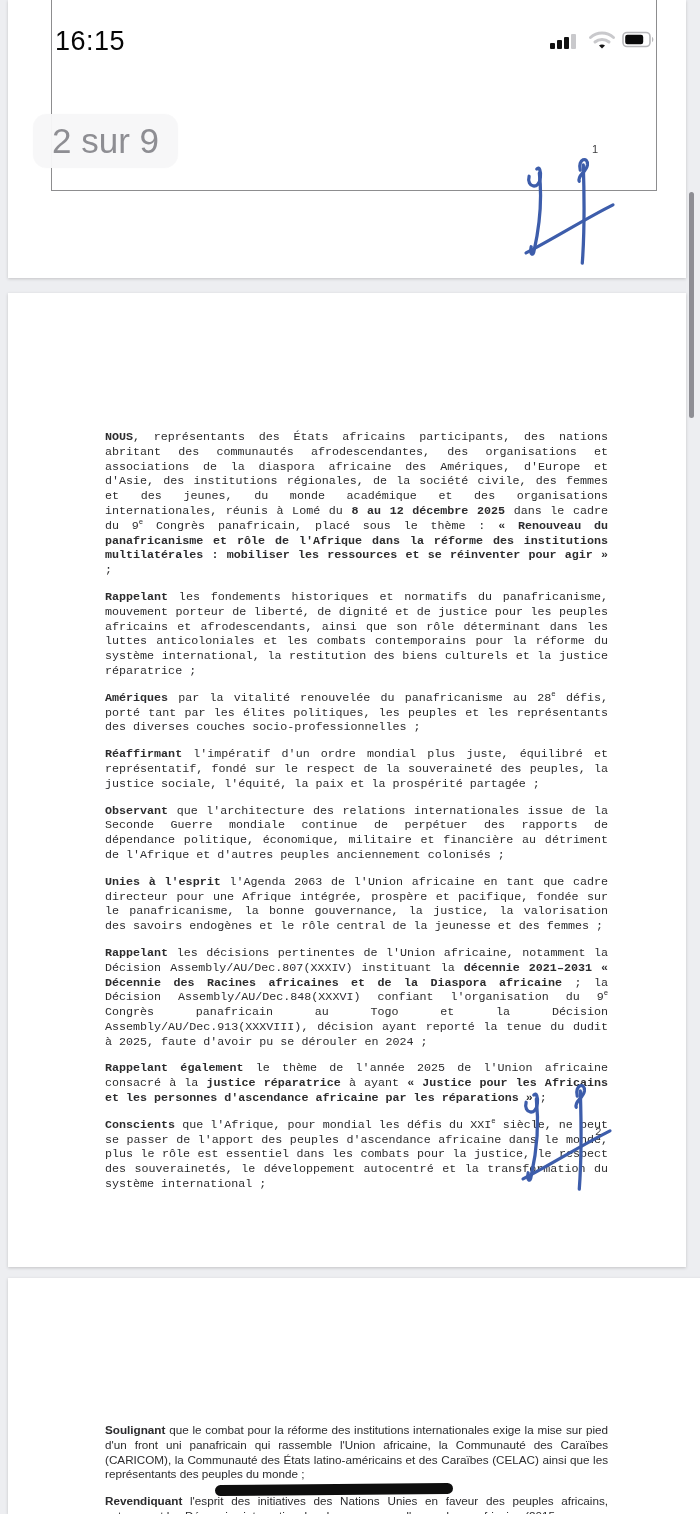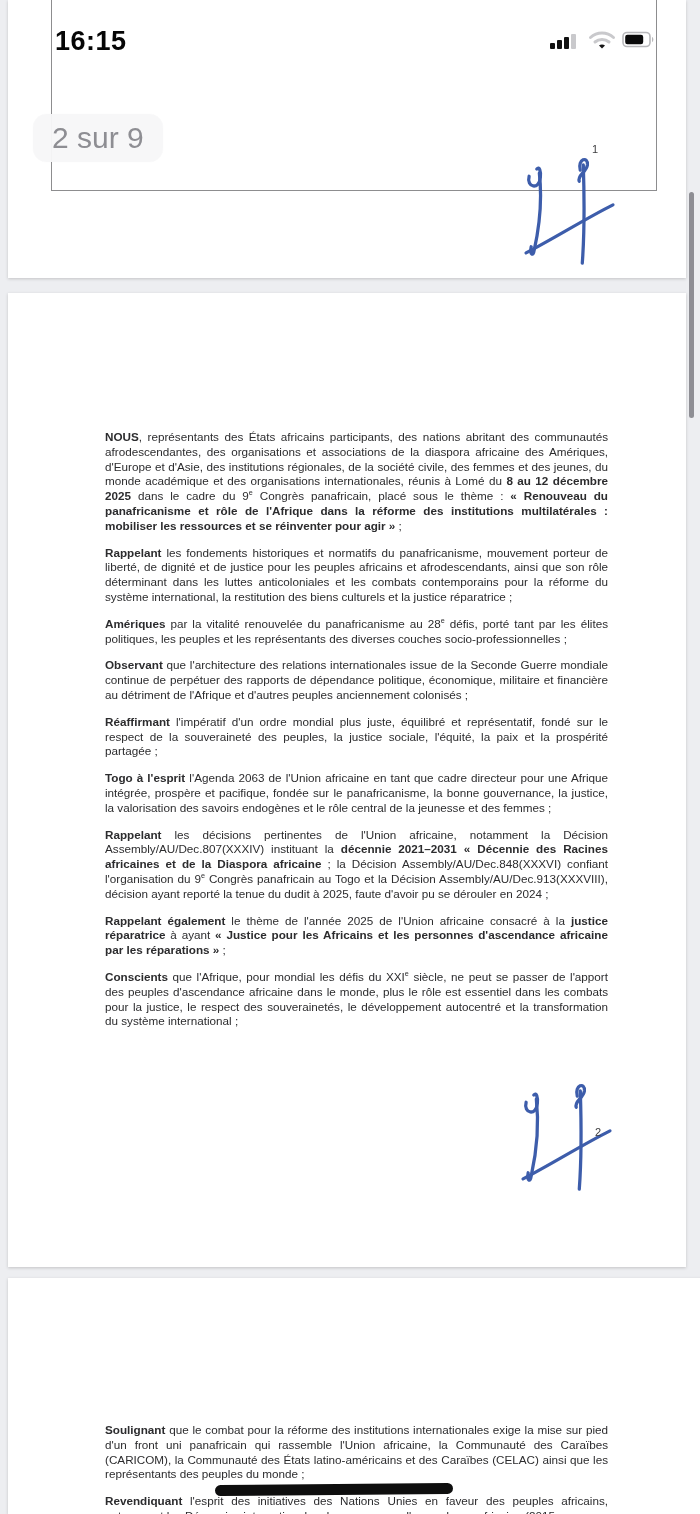--- a/index.html
+++ b/index.html
@@ -6,21 +6,21 @@
   body{
     width:700px;height:1514px;position:relative;overflow:hidden;
     background:var(--bg,#edeef1);
     font-family:"Liberation Sans", sans-serif;
   }
   .sheet{
     position:absolute;left:8px;width:678px;background:#ffffff;
     box-shadow:0 1px 3px rgba(0,0,0,0.18);
   }
   #sheet1{top:0;height:278px;}
-  #sheet2{top:293px;height:974px;}
+  #sheet2{top:293px;height:974px;font-family:Liberation Mono, monospace;}
   #sheet3{top:1278px;height:236px;overflow:hidden;padding-left:16px;}
 
   
   .scan-border{
     position:absolute;left:43px;top:-14px;width:604px;height:203px;
     border:1px solid #8d8d8f;
   }
   .pagenum{
     position:absolute;font-size:11px;color:#3d3d3f;
   }
@@ -29,35 +29,35 @@
 
   
   .sig{position:absolute;overflow:visible;}
   .sig path{fill:none;stroke:var(--ink,#3d5dab);stroke-width:3.2;stroke-linecap:round;}
   .sig1{left:515px;top:155px;width:92px;height:114px;}
   .sig2{left:512px;top:788px;width:92px;height:114px;}
 
   
   .statusbar{position:absolute;left:0;top:0;width:700px;height:64px;z-index:50;}
   .time{
-    position:absolute;left:55px;top:26px;font-size:27px;font-weight:700;
+    position:absolute;left:55px;top:26px;font-size:27px;font-weight:400;
     color:#060606;letter-spacing:0.5px;
   }
   .sicon{position:absolute;}
   .icon-signal{left:550px;top:32px;}
   .icon-wifi{left:588px;top:31px;}
   .icon-batt{left:622px;top:31px;}
 
   
   .pill{
     position:absolute;left:33px;top:114px;z-index:40;
     background:rgba(247,247,248,0.96);border-radius:14px;
     padding:7px 19px;box-shadow:0 0 1px rgba(0,0,0,0.06);
   }
-  .pill span{font-size:30px;color:var(--pill,#8e8e93);}
+  .pill span{font-size:35px;color:var(--pill,#8e8e93);}
 
   
   .textblock{
     position:absolute;left:97px;width:503px;
     font-size:11.7px;line-height:14.8px;color:#2c2c2e;
     text-align:justify;
   }
   #tb2{top:137px;}
   #tb3{top:145px;}
   .textblock p{margin:0 0 12px 0;}
@@ -94,23 +94,23 @@
         <path d="M3 95 C30 81 62 61 88 48"></path>
       </g>
     </svg>
   </div>
 
   <div class="sheet" id="sheet2">
     <div class="textblock" id="tb2">
       <p><b>NOUS</b><span>, représentants des États africains participants, des nations abritant des communautés afrodescendantes, des organisations et associations de la diaspora africaine des Amériques, d'Europe et d'Asie, des institutions régionales, de la société civile, des femmes et des jeunes, du monde académique et des organisations internationales, réunis à Lomé du </span><b>8 au 12 décembre 2025</b><span> dans le cadre du 9</span><sup>e</sup><span> Congrès panafricain, placé sous le thème : </span><b>« Renouveau du panafricanisme et rôle de l'Afrique dans la réforme des institutions multilatérales : mobiliser les ressources et se réinventer pour agir »</b><span> ;</span></p>
       <p><b>Rappelant</b><span> les fondements historiques et normatifs du panafricanisme, mouvement porteur de liberté, de dignité et de justice pour les peuples africains et afrodescendants, ainsi que son rôle déterminant dans les luttes anticoloniales et les combats contemporains pour la réforme du système international, la restitution des biens culturels et la justice réparatrice ;</span></p>
       <p><b>Amériques</b><span> par la vitalité renouvelée du panafricanisme au 28</span><sup>e</sup><span> défis, porté tant par les élites politiques, les peuples et les représentants des diverses couches socio-professionnelles ;</span></p>
+      <p><b>Réaffirmant</b><span> l'impératif d'un ordre mondial plus juste, équilibré et représentatif, fondé sur le respect de la souveraineté des peuples, la justice sociale, l'équité, la paix et la prospérité partagée ;</span></p>
       <p><b>Observant</b><span> que l'architecture des relations internationales issue de la Seconde Guerre mondiale continue de perpétuer des rapports de dépendance politique, économique, militaire et financière au détriment de l'Afrique et d'autres peuples anciennement colonisés ;</span></p>
-      <p><b>Réaffirmant</b><span> l'impératif d'un ordre mondial plus juste, équilibré et représentatif, fondé sur le respect de la souveraineté des peuples, la justice sociale, l'équité, la paix et la prospérité partagée ;</span></p>
-      <p><b>Togo à l'esprit</b><span> l'Agenda 2063 de l'Union africaine en tant que cadre directeur pour une Afrique intégrée, prospère et pacifique, fondée sur le panafricanisme, la bonne gouvernance, la justice, la valorisation des savoirs endogènes et le rôle central de la jeunesse et des femmes ;</span></p>
+      <p><b>Unies à l'esprit</b><span> l'Agenda 2063 de l'Union africaine en tant que cadre directeur pour une Afrique intégrée, prospère et pacifique, fondée sur le panafricanisme, la bonne gouvernance, la justice, la valorisation des savoirs endogènes et le rôle central de la jeunesse et des femmes ;</span></p>
       <p><b>Rappelant</b><span> les décisions pertinentes de l'Union africaine, notamment la Décision Assembly/AU/Dec.807(XXXIV) instituant la </span><b>décennie 2021–2031 « Décennie des Racines africaines et de la Diaspora africaine</b><span> ; la Décision Assembly/AU/Dec.848(XXXVI) confiant l'organisation du 9</span><sup>e</sup><span> Congrès panafricain au Togo et la Décision Assembly/AU/Dec.913(XXXVIII), décision ayant reporté la tenue du dudit à 2025, faute d'avoir pu se dérouler en 2024 ;</span></p>
       <p><b>Rappelant également</b><span> le thème de l'année 2025 de l'Union africaine consacré à la </span><b>justice réparatrice</b><span> à ayant </span><b>« Justice pour les Africains et les personnes d'ascendance africaine par les réparations »</b><span> ;</span></p>
       <p><b>Conscients</b><span> que l'Afrique, pour mondial les défis du XXI</span><sup>e</sup><span> siècle, ne peut se passer de l'apport des peuples d'ascendance africaine dans le monde, plus le rôle est essentiel dans les combats pour la justice, le respect des souverainetés, le développement autocentré et la transformation du système international ;</span></p>
     </div>
     <svg class="sig sig2" viewBox="0 0 90 110">
       <use href="#sig-glyph"></use>
     </svg>
     <div class="pagenum p2">2</div>
   </div>
 

